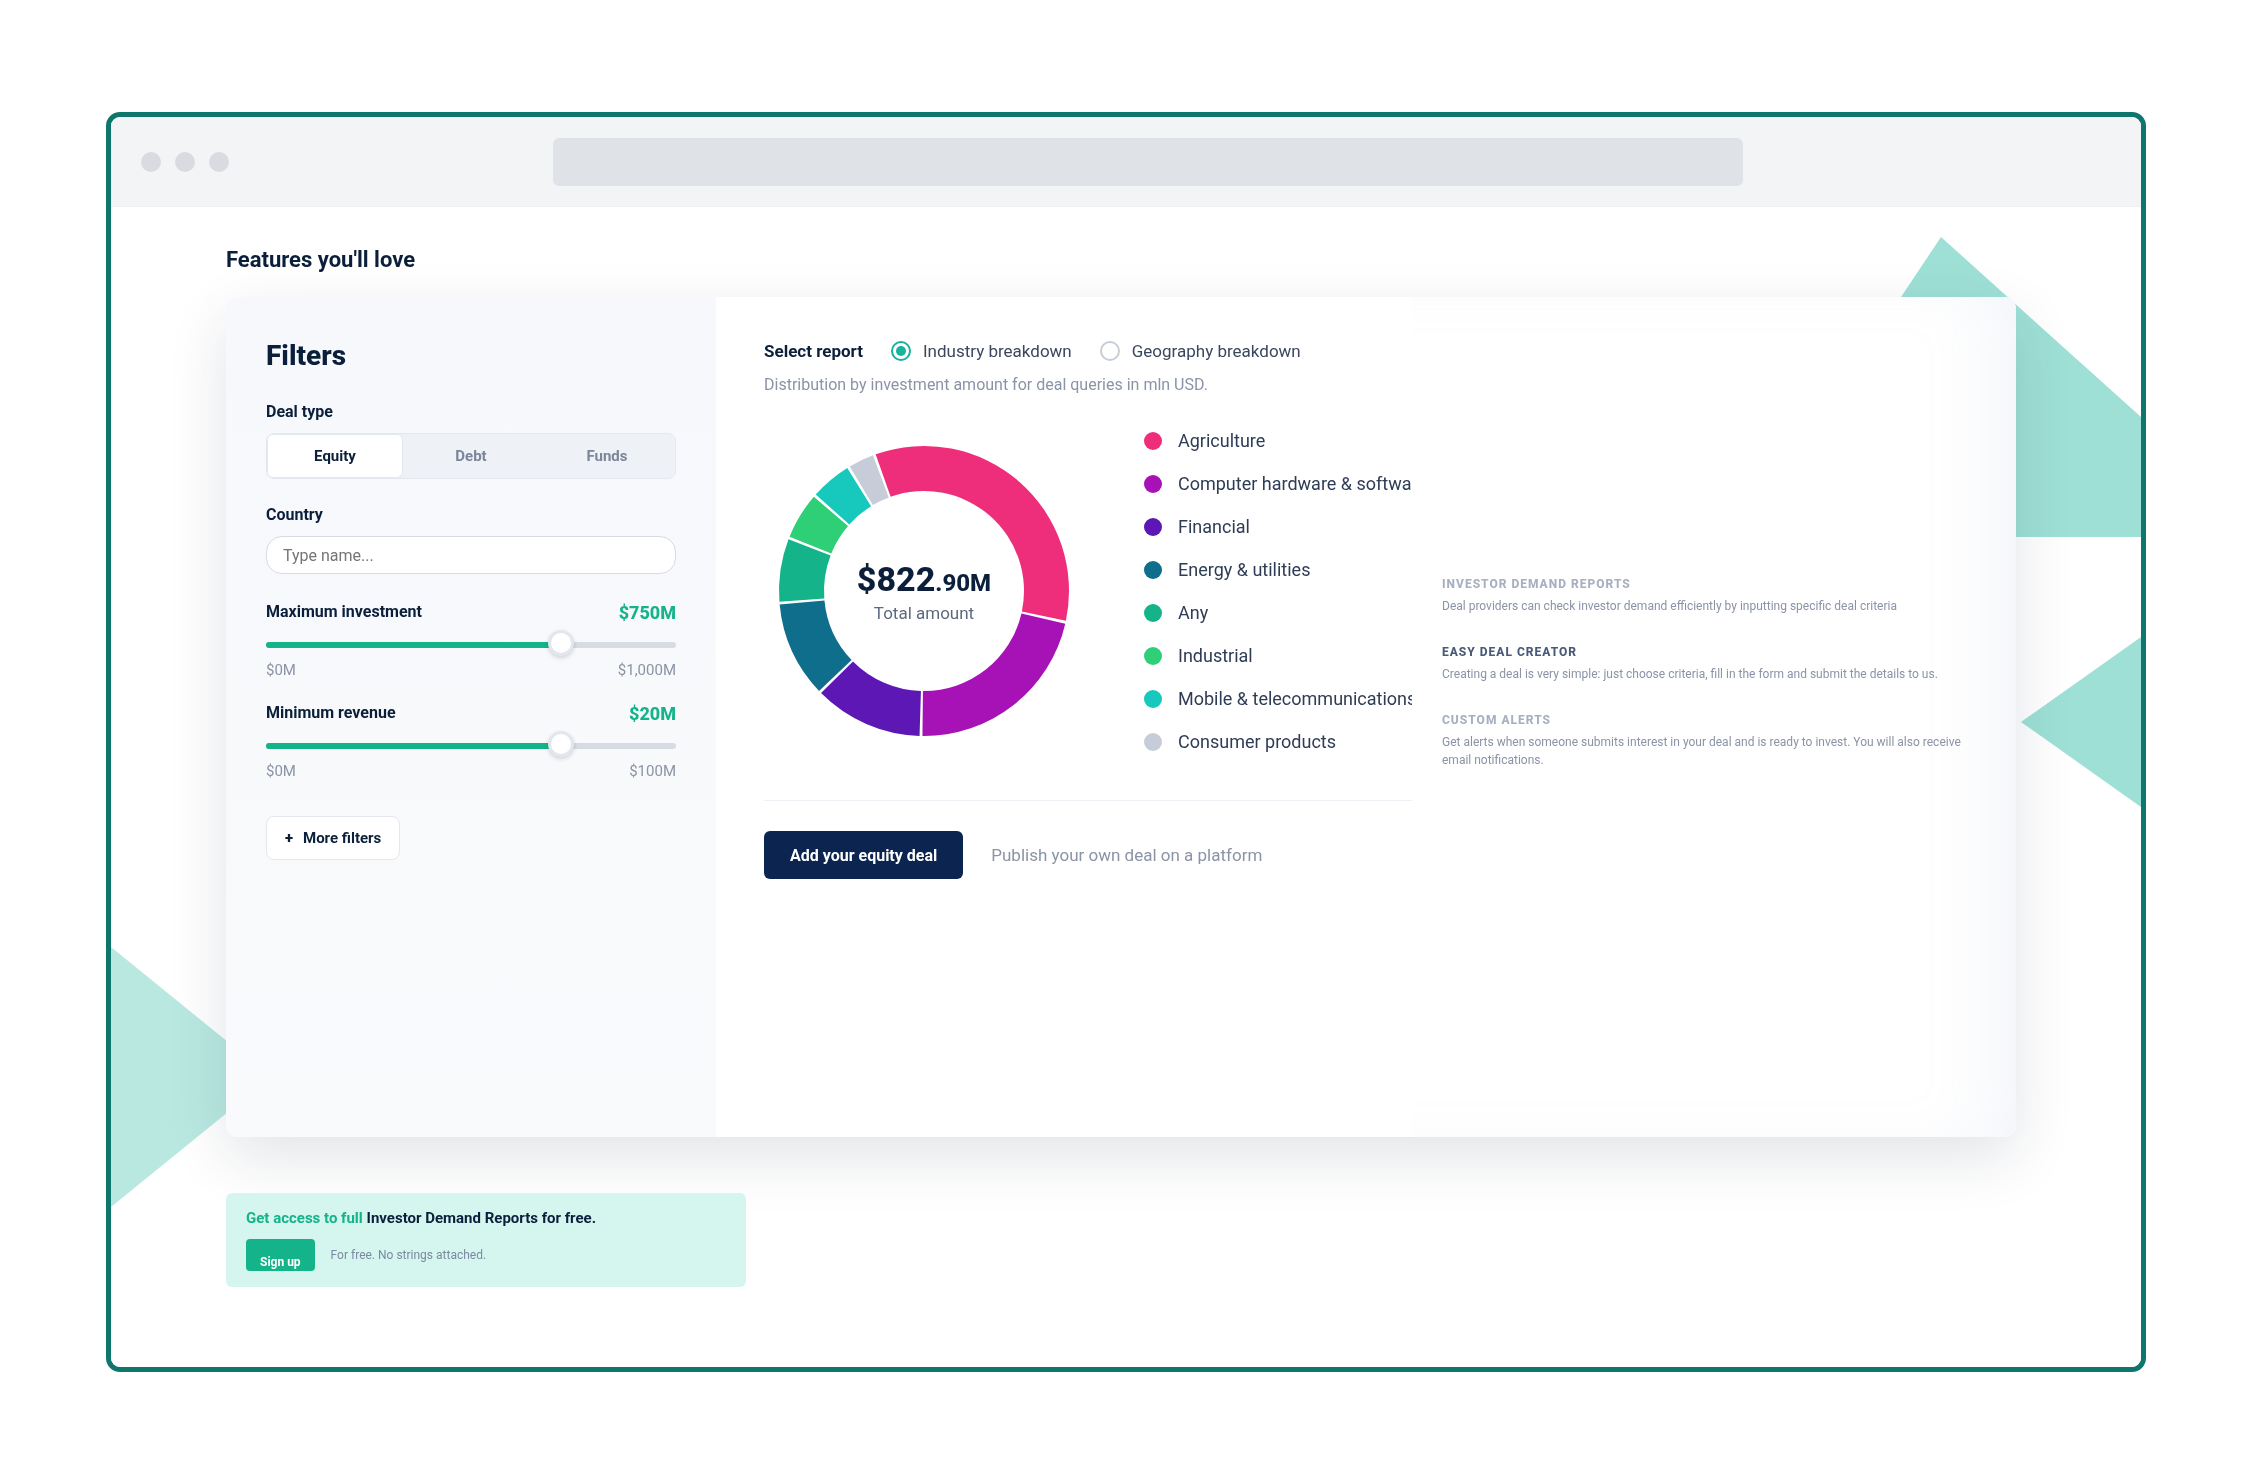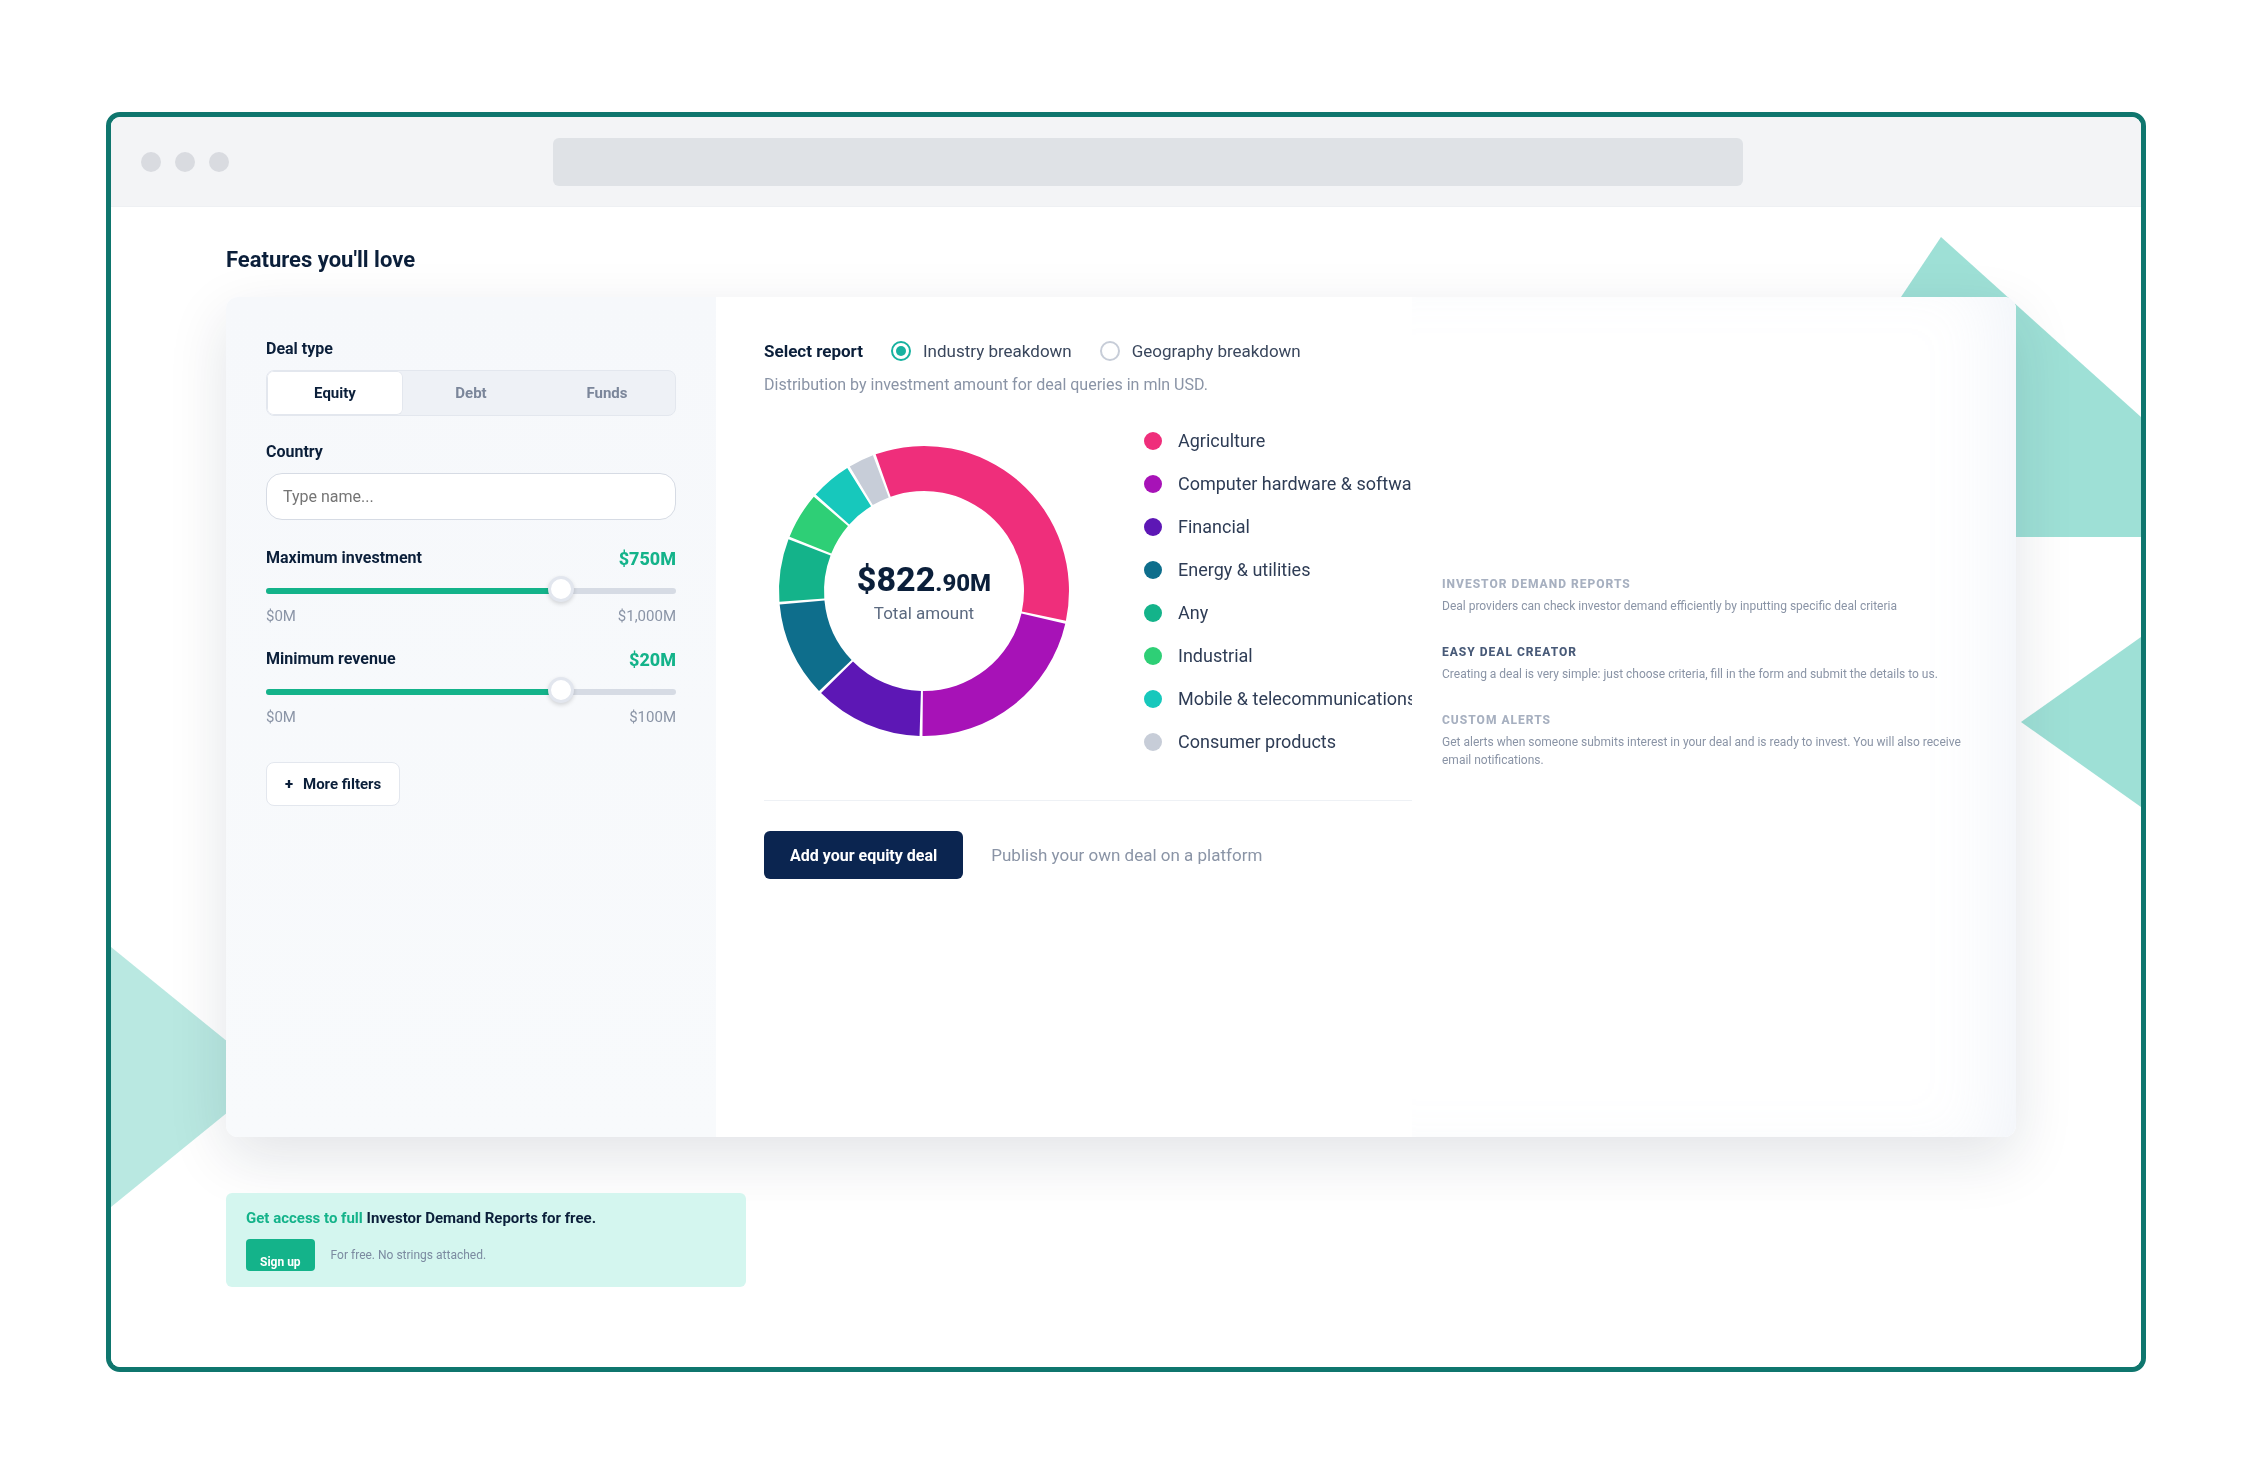--- a/index.html
+++ b/index.html
@@ -14,21 +14,21 @@
 .bg-tri-2 { position: absolute; right: 0; top: 430px; width: 120px; height: 170px; background: #4fc6b4; opacity: .55; clip-path: polygon(100% 0, 100% 100%, 0 50%); }
 .bg-tri-3 { position: absolute; left: 0; bottom: 160px; width: 160px; height: 260px; background: #4fc6b4; opacity: .40; clip-path: polygon(0 0, 100% 50%, 0 100%); }
 .headline { position: absolute; left: 115px; top: 40px; font-size: 22px; font-weight: 700; color: #0b1f3a; }
 .card { position: absolute; left: 115px; top: 90px; width: 1790px; height: 840px; background: #fff; border-radius: 12px; box-shadow: 0 20px 60px rgba(20,30,55,.12); display: flex; overflow: hidden; }
 .filters { width: 490px; background: linear-gradient(180deg,#f6f8fb 0%,#f8fafc 100%); padding: 42px 40px; }
 .filters h2 { font-size: 28px; font-weight: 800; color: #0b1f3a; margin-bottom: 30px; }
 .label { font-size: 16px; font-weight: 700; color: #0b1f3a; margin-bottom: 12px; }
 .deal-tabs { display: flex; width: 100%; height: 46px; border: 1px solid #e3e7ee; border-radius: 8px; overflow: hidden; margin-bottom: 26px; background: #eef1f6; }
 .deal-tab { flex: 1; display: flex; align-items: center; justify-content: center; font-size: 15px; font-weight: 700; color: #7b869a; cursor: pointer; }
 .deal-tab.active { background: #fff; color: #0b1f3a; box-shadow: 0 0 0 1px #e3e7ee inset; border-radius: 6px; }
-.country-input { width: 100%; height: 47px; border: 1px solid #d6dbe4; border-radius: 16px; padding: 0 16px; font-size: 16px; color: #9aa3b2; background: #fff; margin-bottom: 28px; }
+.country-input { width: 100%; height: 38px; border: 1px solid #d6dbe4; border-radius: 16px; padding: 0 16px; font-size: 16px; color: #9aa3b2; background: #fff; margin-bottom: 28px; }
 .range-row { display: flex; justify-content: space-between; align-items: flex-start; margin-bottom: 10px; }
 .range-row .rlabel { font-size: 16px; font-weight: 700; color: #0b1f3a; }
 .range-row .rval { font-size: 18px; font-weight: 800; color: #14b38a; }
 .slider { position: relative; width: 100%; height: 22px; margin-bottom: 6px; }
 .slider .track { position: absolute; top: 9px; left: 0; right: 0; height: 6px; background: #d6dbe4; border-radius: 3px; }
 .slider .fill { position: absolute; top: 9px; left: 0; height: 6px; background: #14b38a; border-radius: 3px; }
 .slider .thumb { position: absolute; top: -3px; width: 26px; height: 26px; background: #fff; border: 3px solid #e2e6ee; border-radius: 50%; box-shadow: 0 2px 4px rgba(0,0,0,.15); transform: translateX(-50%); }
 .minmax { display: flex; justify-content: space-between; font-size: 15px; color: #8a94a6; margin-bottom: 24px; }
 .more-filters { display: inline-flex; align-items: center; gap: 10px; height: 44px; padding: 0 18px; border: 1px solid #e3e7ee; border-radius: 8px; background: #fff; font-size: 15px; font-weight: 700; color: #0b1f3a; cursor: pointer; margin-top: 12px; }
 .plus { font-weight: 900; color: #0b1f3a; }
@@ -82,20 +82,21 @@
     <div class="page">
       <div class="bg-tri-1"></div>
       <div class="bg-tri-2"></div>
       <div class="bg-tri-3"></div>
 
       <div class="headline">Features you'll love</div>
 
       <div class="card">
 
         <div class="filters">
+          <h2>Filters</h2>
 
           <div class="label">Deal type</div>
           <div class="deal-tabs">
             <div class="deal-tab active">Equity</div>
             <div class="deal-tab">Debt</div>
             <div class="deal-tab">Funds</div>
           </div>
 
           <div class="label">Country</div>
           <input class="country-input" placeholder="Type name..." style="">

